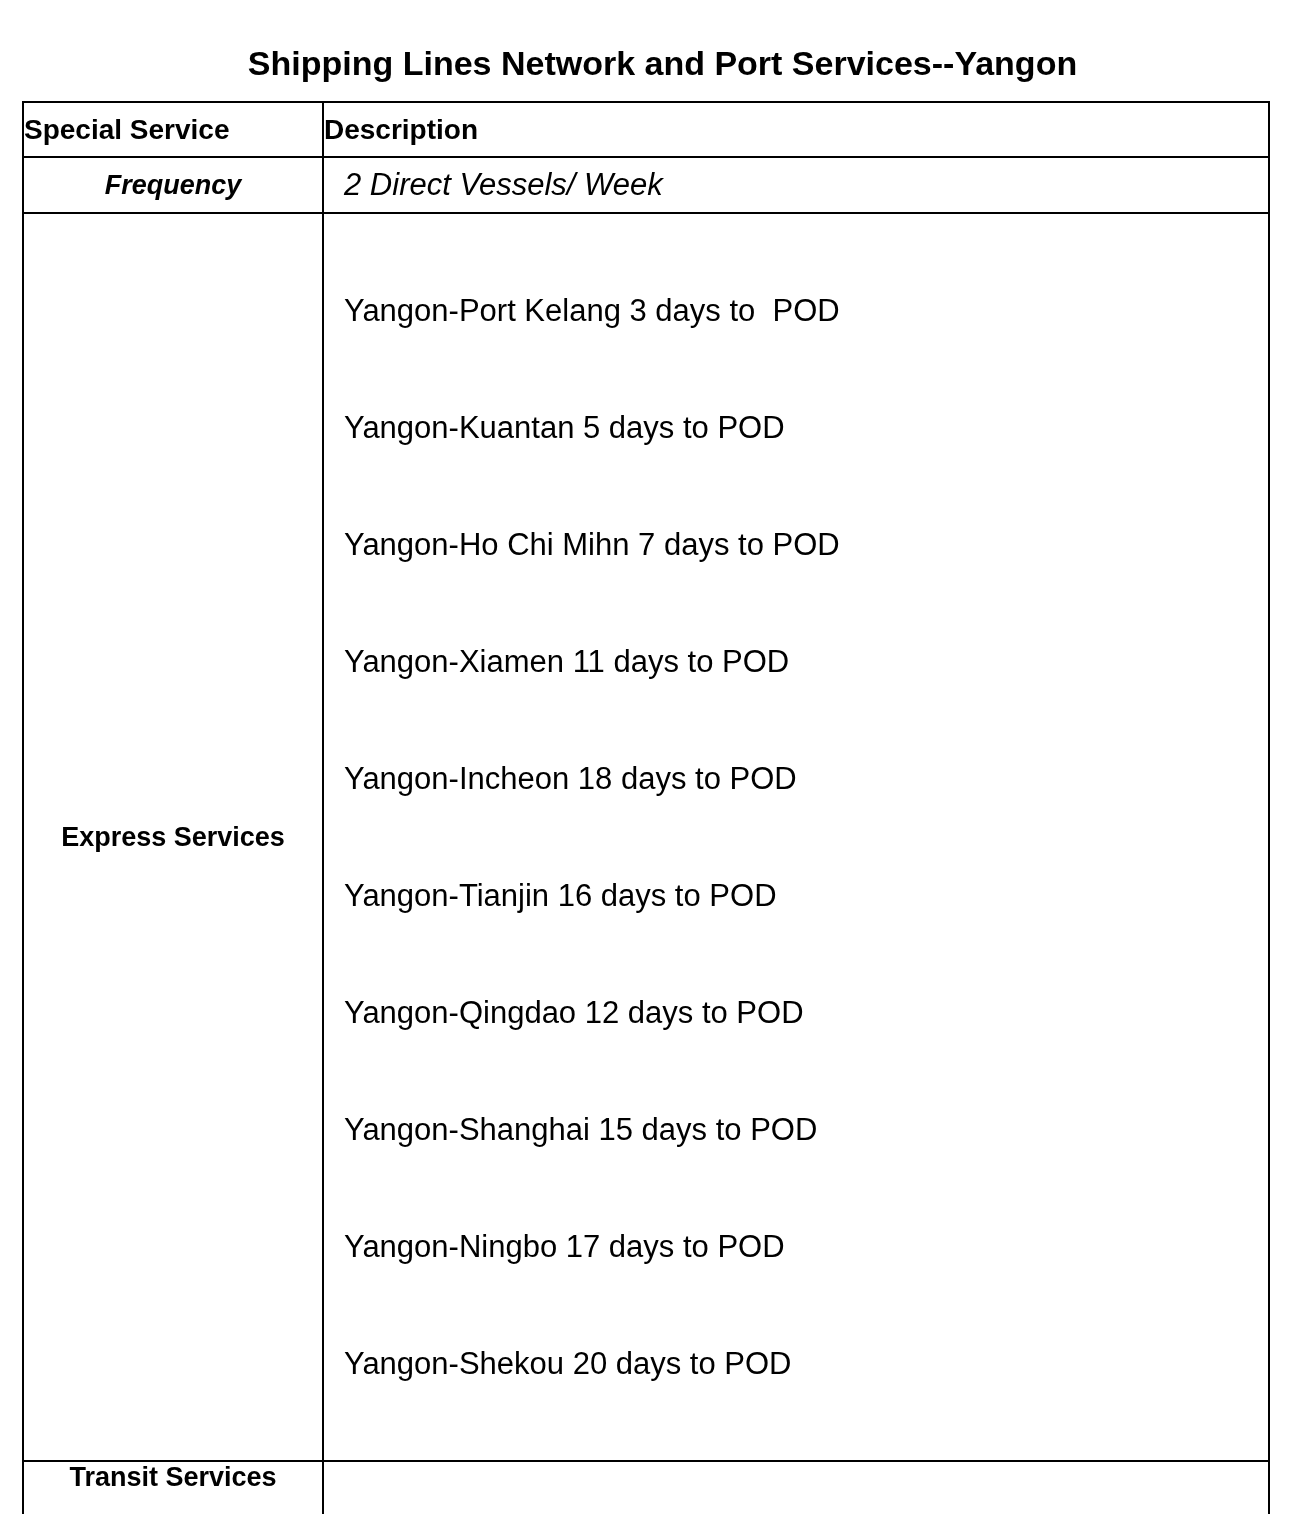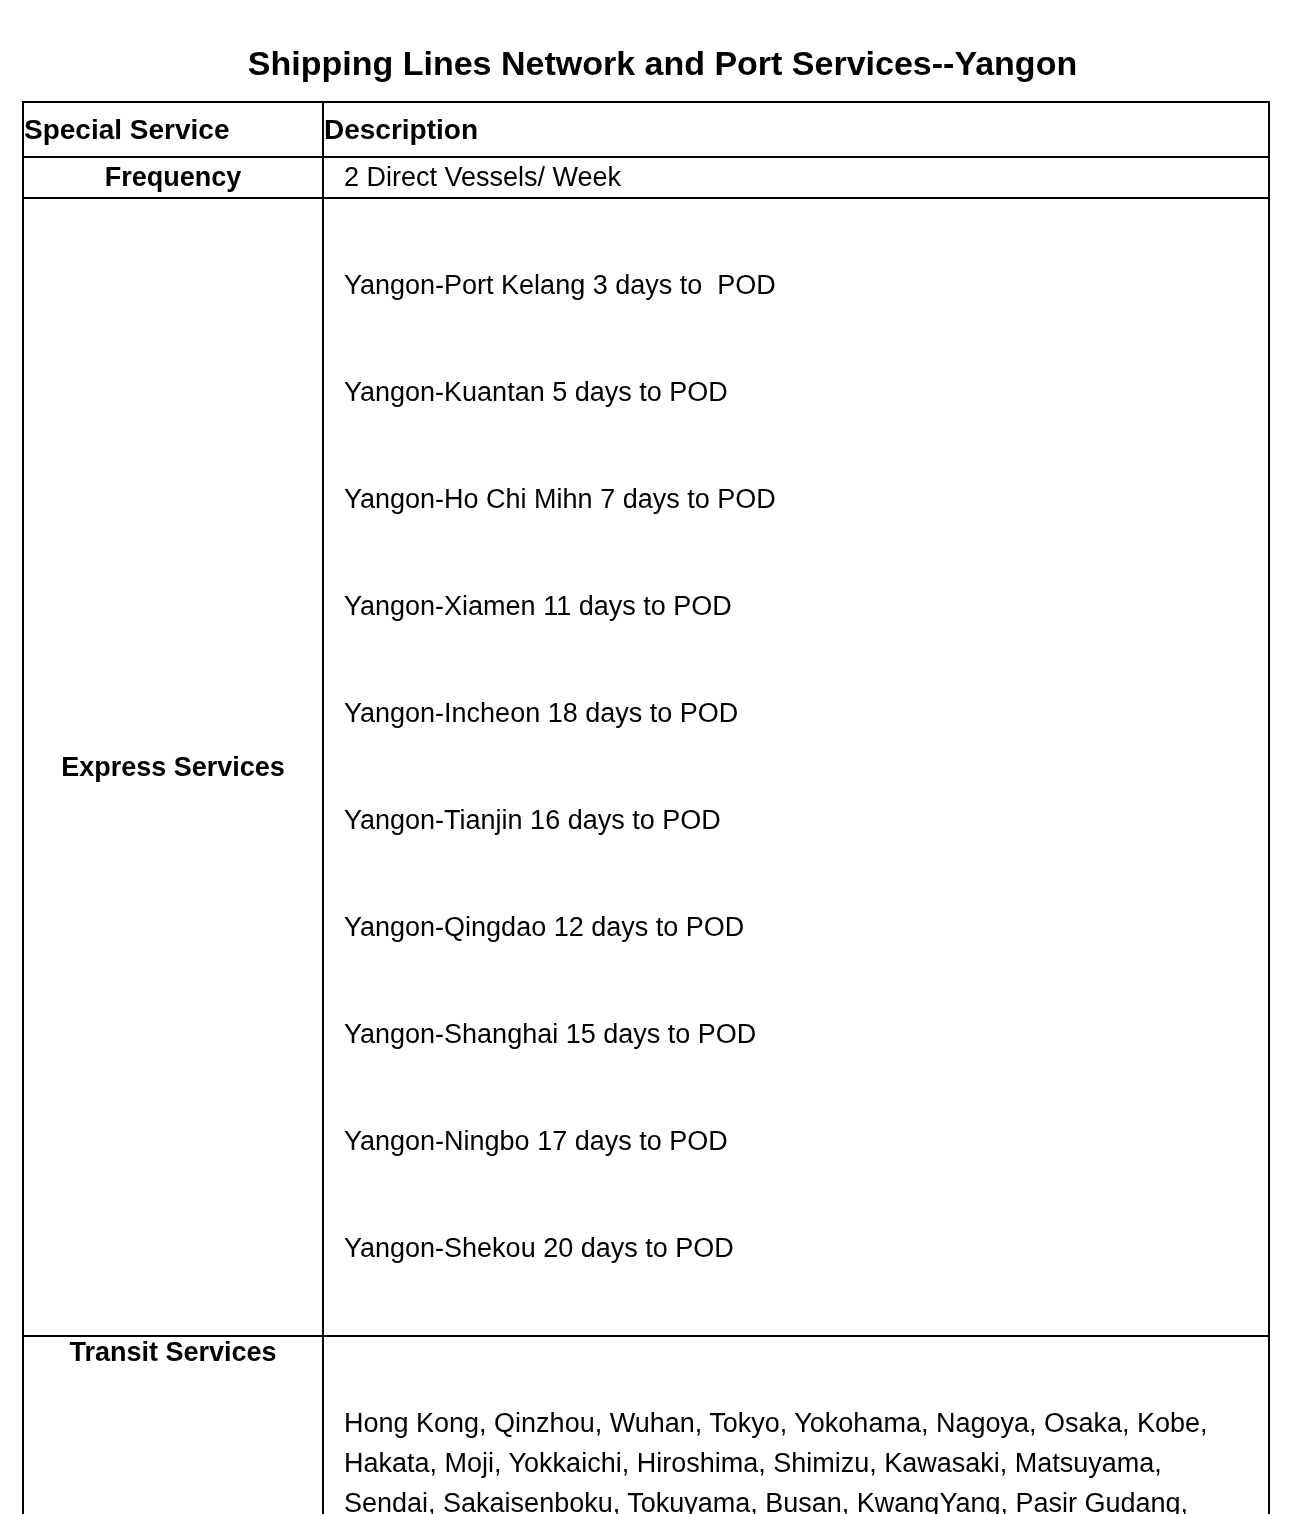--- a/index.html
+++ b/index.html
@@ -49,27 +49,27 @@
     font-weight: bold;
     text-align: left;
   }
   td.label-cell {
     font-size: 27px;
     font-weight: bold;
     text-align: center;
     vertical-align: middle;
   }
   td.value-cell {
-    font-size: 27px;
+    font-size: 31px;
     text-align: left;
     padding-left: 20px;
     padding-right: 8px;
     white-space: pre-wrap;
   }
-  tr.row-frequency td { height: 41px; }
+  tr.row-frequency td { height: 56px; font-style: italic; }
 
   tr.row-express td.value-cell { padding-top: 2px; padding-bottom: 2px; }
   .express-line {
     line-height: 45px;
     white-space: pre-wrap;
   }
 
   tr.row-direct td { height: 80px; }
   tr.row-direct td.value-cell { line-height: 41px; }
 

